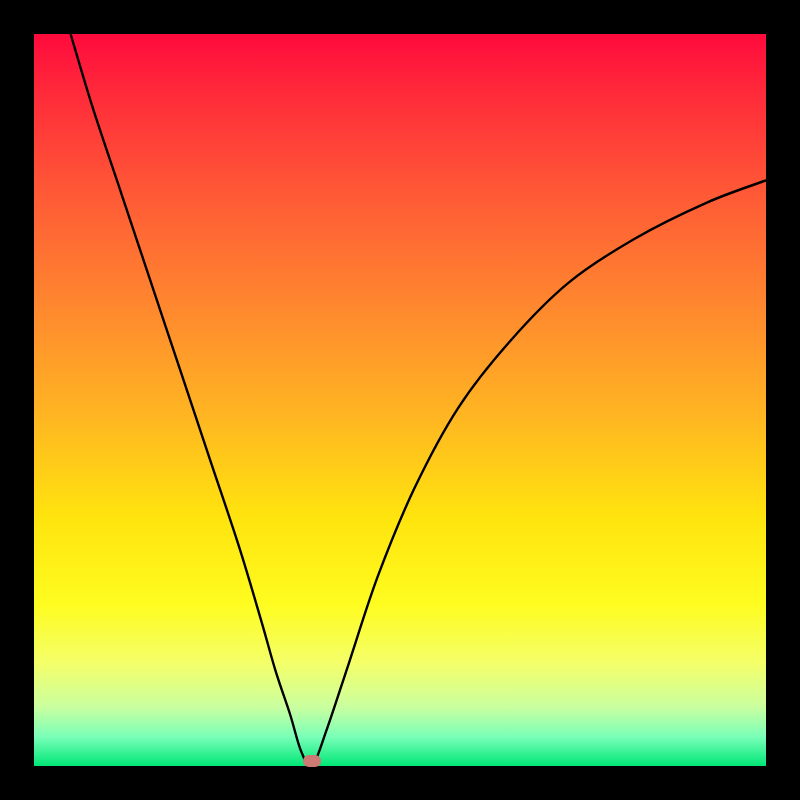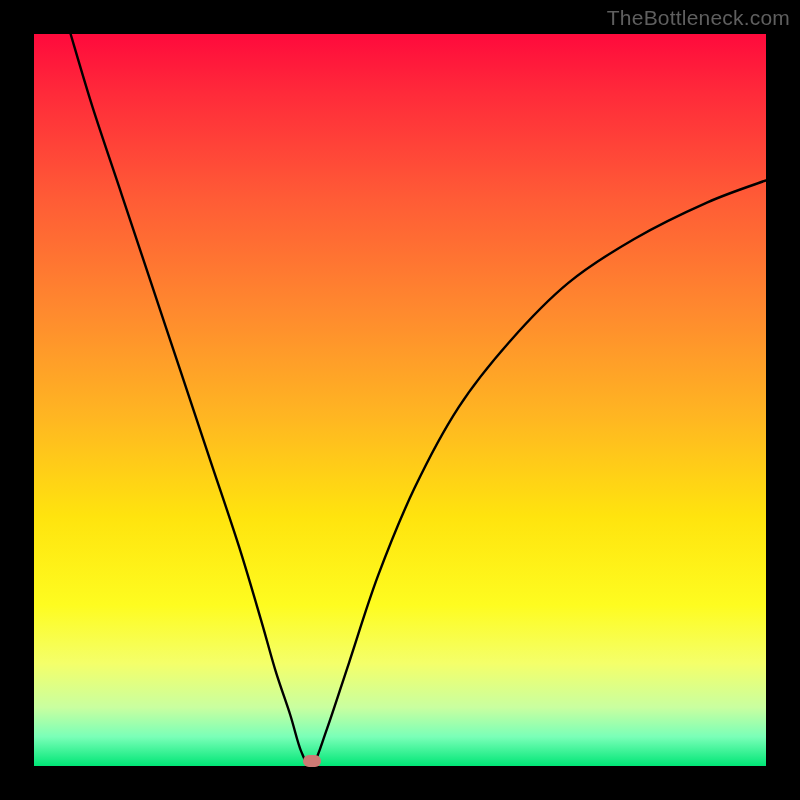--- a/index.html
+++ b/index.html
@@ -67,14 +67,13 @@
 </head>
 <body>
 
 <div class="frame">
   <div class="plot-area">
     <svg class="curve" viewBox="0 0 732 732" preserveAspectRatio="none">
       <path id="curve-path" d="M 36.60 0.00 C 40.26 12.20, 50.02 46.36, 58.56 73.20 C 67.10 100.04, 78.08 131.76, 87.84 161.04 C 97.60 190.32, 107.36 219.60, 117.12 248.88 C 126.88 278.16, 136.64 307.44, 146.40 336.72 C 156.16 366.00, 165.92 395.28, 175.68 424.56 C 185.44 453.84, 196.42 485.56, 204.96 512.40 C 213.50 539.24, 220.82 564.86, 226.92 585.60 C 233.02 606.34, 236.68 620.98, 241.56 636.84 C 246.44 652.70, 251.93 667.34, 256.20 680.76 C 260.47 694.18, 263.52 708.82, 267.18 717.36 C 270.84 725.90, 273.89 735.66, 278.16 732.00 C 282.43 728.34, 286.70 712.48, 292.80 695.40 C 298.90 678.32, 306.22 655.14, 314.76 629.52 C 323.30 603.90, 333.06 570.96, 344.04 541.68 C 355.02 512.40, 367.22 481.90, 380.64 453.84 C 394.06 425.78, 408.70 397.72, 424.56 373.32 C 440.42 348.92, 457.50 328.18, 475.80 307.44 C 494.10 286.70, 513.62 265.96, 534.36 248.88 C 555.10 231.80, 577.06 218.38, 600.24 204.96 C 623.42 191.54, 651.48 178.12, 673.44 168.36 C 695.40 158.60, 722.24 150.06, 732.00 146.40" fill="none" stroke="#000" stroke-width="2.4" stroke-linejoin="round" stroke-linecap="round"></path>
     </svg>
     <div class="marker" id="marker" style="left: 278.16px; top: 726.876px; background: rgb(205, 122, 116);"></div>
   </div>
-  <div class="watermark">TheBottleneck.com</div>
 </div>
 
 </body></html>

